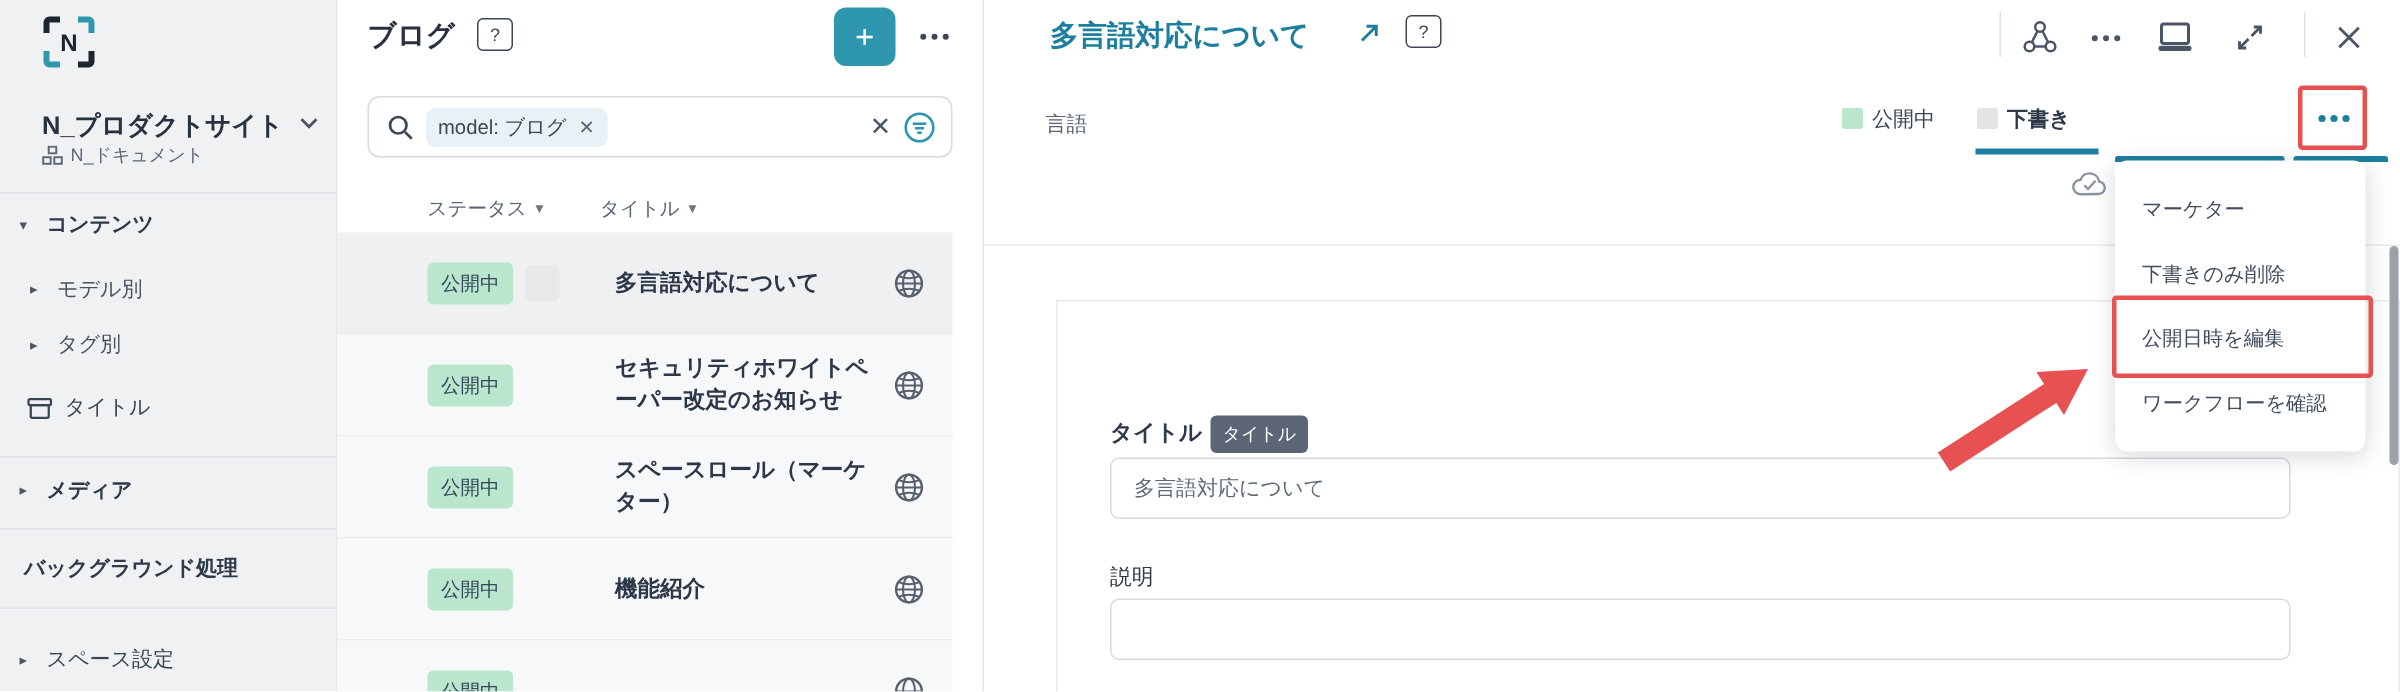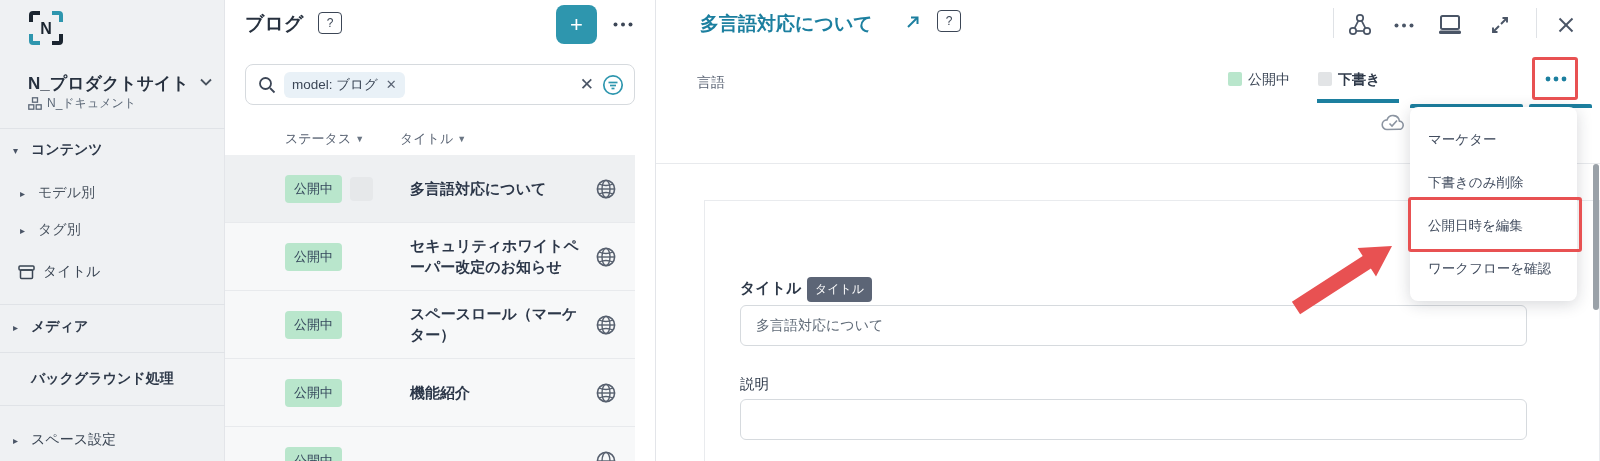--- a/index.html
+++ b/index.html
@@ -157,21 +157,21 @@
       <span>タイトル</span>
     </div>
     <div class="side-div" style="top:304px"></div>
 
     <div class="nav-item bold" style="left:13px; top:318px">
       <span class="caret">▸</span>
       <span>メディア</span>
     </div>
     <div class="side-div" style="top:352px"></div>
 
-    <div class="nav-item bold" style="left:31px; top:370px">
+    <div class="nav-item bold" style="left:16px; top:370px">
       <span>バックグラウンド処理</span>
     </div>
     <div class="side-div" style="top:405px"></div>
 
     <div class="nav-item" style="left:13px; top:431px">
       <span class="caret">▸</span>
       <span>スペース設定</span>
     </div>
   </div>
 

